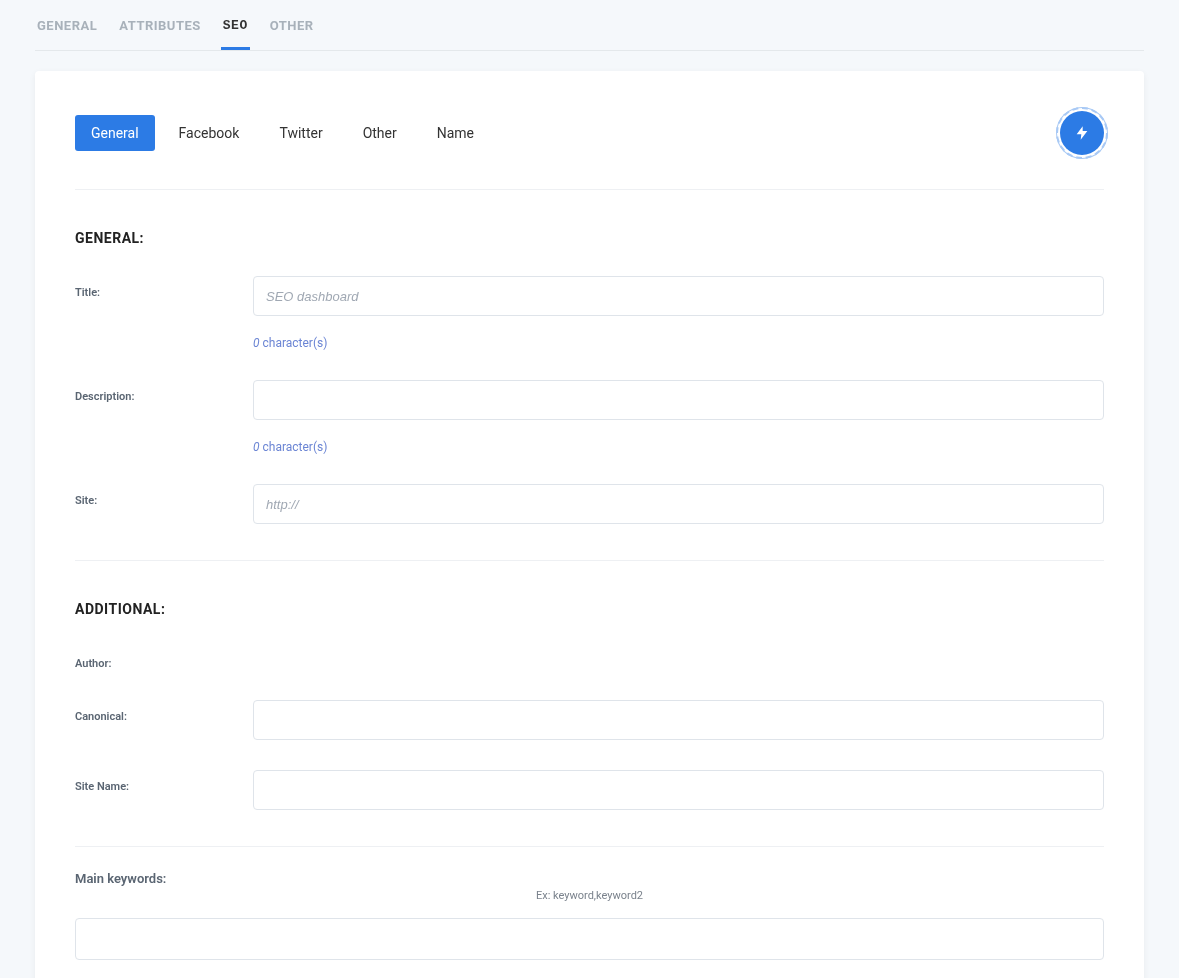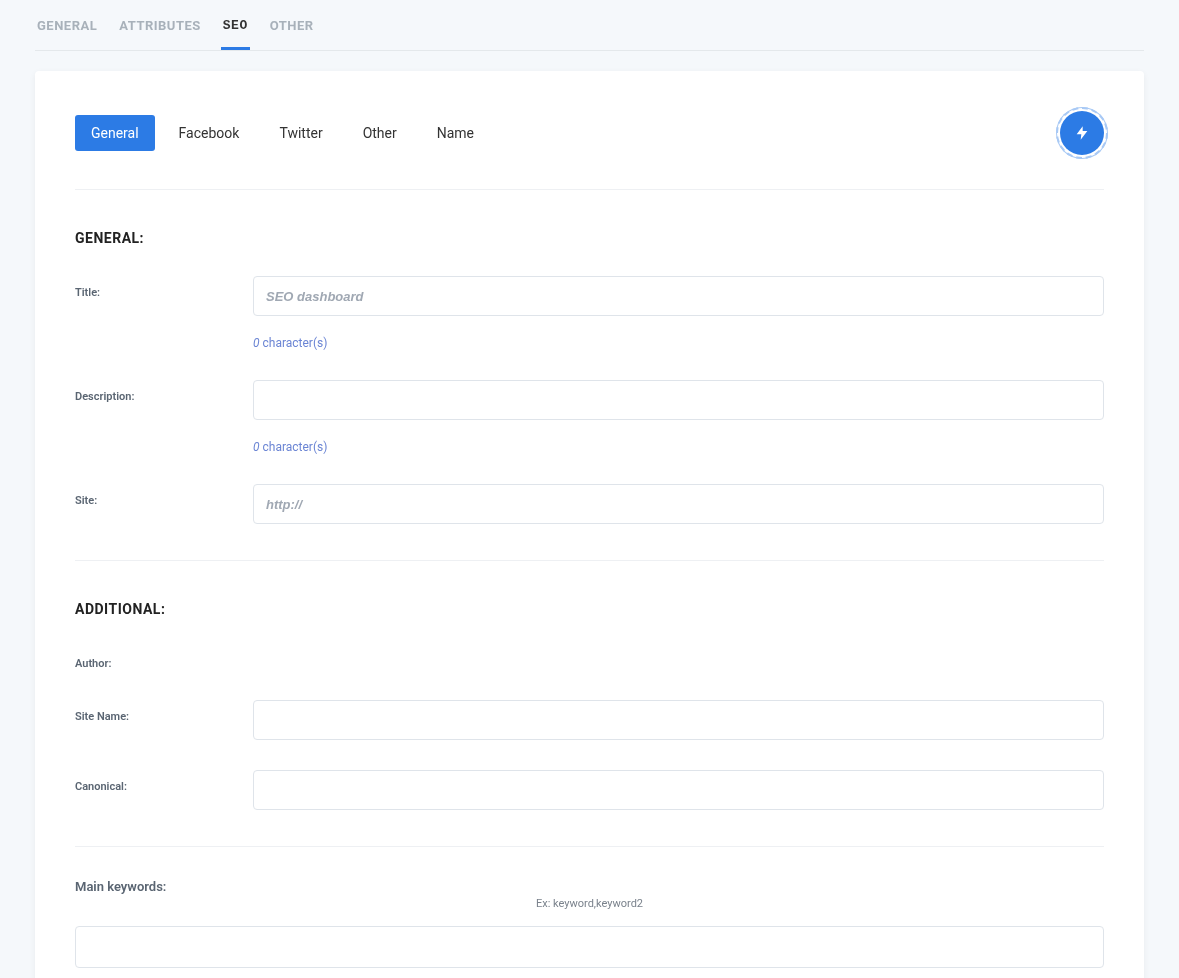--- a/index.html
+++ b/index.html
@@ -107,35 +107,34 @@
   }
   .form-input {
     width: 100%;
     height: 40px;
     border: 1px solid #dfe4ea;
     border-radius: 4px;
     padding: 0 12px;
     font-size: 13px;
     font-style: italic;
     color: #333;
-    font-weight: bold;
   }
   .form-input::placeholder { color: #a0a8b3; font-style: italic; }
   .help-text {
     font-size: 12px;
     color: #6b85d4;
     margin-top: 20px;
   }
   .help-text .count { font-style: italic; }
   .divider {
     border-top: 1px solid #eef0f3;
     margin-top: 36px;
   }
   .keywords-block {
-    margin-top: 32px;
+    margin-top: 24px;
   }
   .keywords-label {
     font-size: 13px;
     font-weight: 600;
     color: #5a6572;
   }
   .keywords-sub {
     font-size: 11px;
     color: #7a828c;
     margin-top: 3px;
@@ -213,28 +212,28 @@
 
     <div class="section-title">ADDITIONAL:</div>
 
     <div class="form-row">
       <div class="form-label">Author:</div>
       <div class="form-control-wrap">
       </div>
     </div>
 
     <div class="form-row">
+      <div class="form-label">Canonical:</div>
+      <div class="form-control-wrap">
+        <input class="form-input" type="text" style="">
+      </div>
+    </div>
+
+    <div class="form-row">
       <div class="form-label">Site Name:</div>
-      <div class="form-control-wrap">
-        <input class="form-input" type="text" style="">
-      </div>
-    </div>
-
-    <div class="form-row">
-      <div class="form-label">Canonical:</div>
       <div class="form-control-wrap">
         <input class="form-input" type="text" style="">
       </div>
     </div>
 
     <div class="divider"></div>
 
     <div class="keywords-block">
       <div class="keywords-label">Main keywords:</div>
       <div class="keywords-sub">Ex: keyword,keyword2</div>

